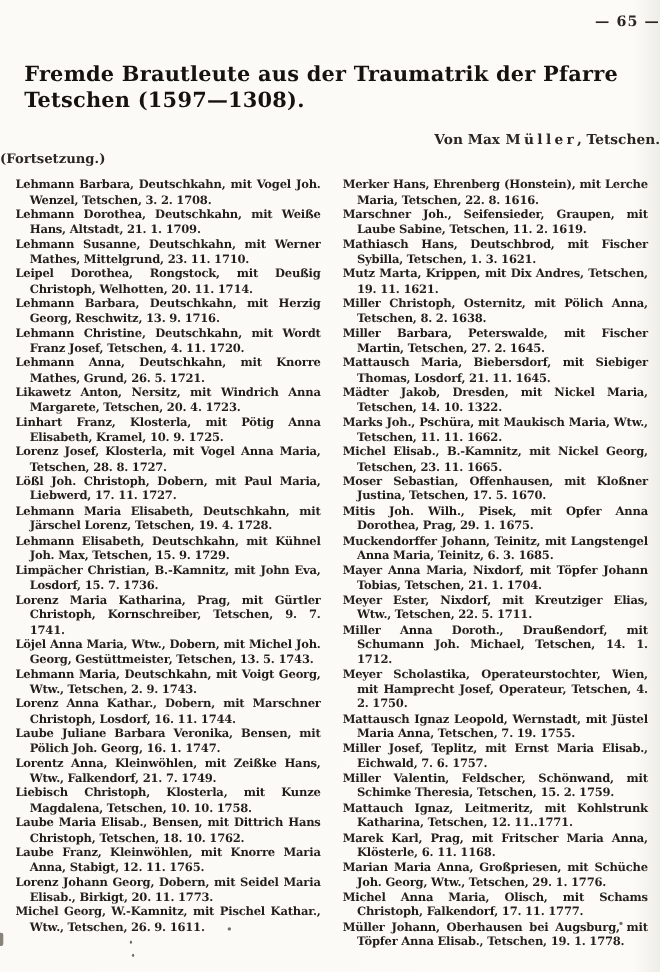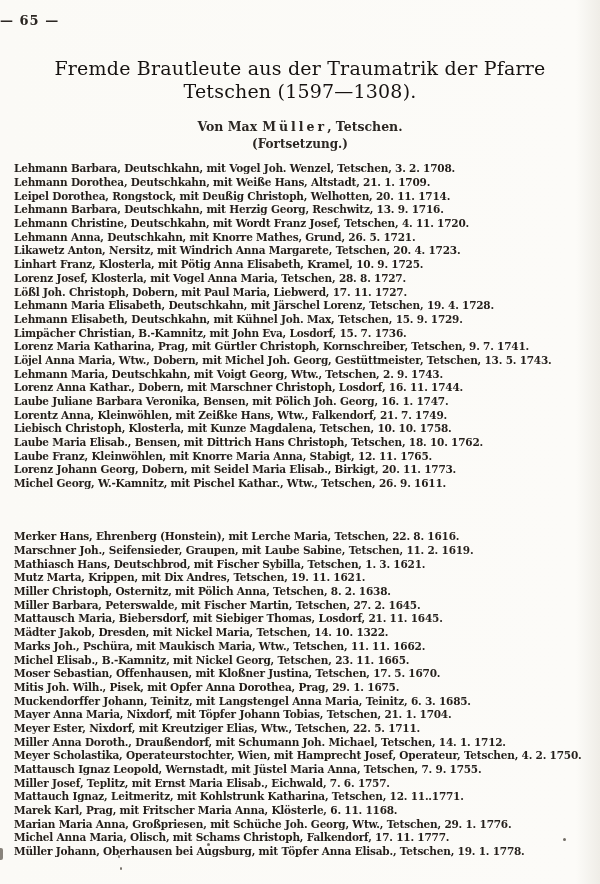--- a/index.html
+++ b/index.html
@@ -11,62 +11,59 @@
   }
   .page {
     position: relative;
     width: 600px; height: 884px;
     background: linear-gradient(to right, #fbfaf6 0%, #fcfbf8 96%, #efede7 100%);
     color: #241f1b;
     box-sizing: border-box;
     overflow: hidden;
   }
   .page-number {
-    text-align: left;
+    text-align: right;
     padding-top: 13px;
     font-size: 13px;
     font-weight: bold;
     letter-spacing: 1px;
     color: #2b2username: 622;
     color: #2b2622;
   }
   .title {
     margin: 29px 22px 16px 22px;
-    text-align: center;
     font-size: 19px;
     line-height: 1.22;
-    font-weight: normal;
+    font-weight: bold;
     letter-spacing: 0.2px;
     color: #161210;
   }
   .byline {
     margin-top: 9px;
-    text-align: center;
+    text-align: right;
     font-size: 12.5px;
     font-weight: bold;
     color: #2b2622;
   }
   .byline .name {
     letter-spacing: 3px;
     margin-left: 5px;
   }
   .continuation {
     margin-top: 3px;
-    text-align: center;
     font-size: 12px;
     font-weight: bold;
     color: #2b2622;
   }
   .columns {
     display: flex;
     gap: 20px;
     padding: 11px 11px 0 14px;
     height: 716px;
     overflow: hidden;
-    flex-direction: column;
   }
   .col {
     flex: 1;
     min-width: 0;
     text-align: justify;
     font-size: 10.5px;
     line-height: 13.3px;
     font-weight: bold;
     letter-spacing: -0.2px;
     color: #241f1b;
@@ -106,20 +103,21 @@
   <div class="byline">
     <span>Von Max</span><span class="name">Müller</span><span>, Tetschen.</span>
   </div>
 
   <div class="continuation">(Fortsetzung.)</div>
 
   <div class="columns">
     <div class="col">
         <p class="entry">Lehmann Barbara, Deutschkahn, mit Vogel Joh. Wenzel, Tetschen, 3. 2. 1708.</p>
         <p class="entry">Lehmann Dorothea, Deutschkahn, mit Weiße Hans, Altstadt, 21. 1. 1709.</p>
+        <p class="entry">Lehmann Susanne, Deutschkahn, mit Werner Mathes, Mittelgrund, 23. 11. 1710.</p>
         <p class="entry">Leipel Dorothea, Rongstock, mit Deußig Christoph, Welhotten, 20. 11. 1714.</p>
         <p class="entry">Lehmann Barbara, Deutschkahn, mit Herzig Georg, Reschwitz, 13. 9. 1716.</p>
         <p class="entry">Lehmann Christine, Deutschkahn, mit Wordt Franz Josef, Tetschen, 4. 11. 1720.</p>
         <p class="entry">Lehmann Anna, Deutschkahn, mit Knorre Mathes, Grund, 26. 5. 1721.</p>
         <p class="entry">Likawetz Anton, Nersitz, mit Windrich Anna Margarete, Tetschen, 20. 4. 1723.</p>
         <p class="entry">Linhart Franz, Klosterla, mit Pötig Anna Elisabeth, Kramel, 10. 9. 1725.</p>
         <p class="entry">Lorenz Josef, Klosterla, mit Vogel Anna Maria, Tetschen, 28. 8. 1727.</p>
         <p class="entry">Lößl Joh. Christoph, Dobern, mit Paul Maria, Liebwerd, 17. 11. 1727.</p>
         <p class="entry">Lehmann Maria Elisabeth, Deutschkahn, mit Järschel Lorenz, Tetschen, 19. 4. 1728.</p>
         <p class="entry">Lehmann Elisabeth, Deutschkahn, mit Kühnel Joh. Max, Tetschen, 15. 9. 1729.</p>
@@ -147,22 +145,23 @@
         <p class="entry">Mädter Jakob, Dresden, mit Nickel Maria, Tetschen, 14. 10. 1322.</p>
         <p class="entry">Marks Joh., Pschüra, mit Maukisch Maria, Wtw., Tetschen, 11. 11. 1662.</p>
         <p class="entry">Michel Elisab., B.-Kamnitz, mit Nickel Georg, Tetschen, 23. 11. 1665.</p>
         <p class="entry">Moser Sebastian, Offenhausen, mit Kloßner Justina, Tetschen, 17. 5. 1670.</p>
         <p class="entry">Mitis Joh. Wilh., Pisek, mit Opfer Anna Dorothea, Prag, 29. 1. 1675.</p>
         <p class="entry">Muckendorffer Johann, Teinitz, mit Langstengel Anna Maria, Teinitz, 6. 3. 1685.</p>
         <p class="entry">Mayer Anna Maria, Nixdorf, mit Töpfer Johann Tobias, Tetschen, 21. 1. 1704.</p>
         <p class="entry">Meyer Ester, Nixdorf, mit Kreutziger Elias, Wtw., Tetschen, 22. 5. 1711.</p>
         <p class="entry">Miller Anna Doroth., Draußendorf, mit Schumann Joh. Michael, Tetschen, 14. 1. 1712.</p>
         <p class="entry">Meyer Scholastika, Operateurstochter, Wien, mit Hamprecht Josef, Operateur, Tetschen, 4. 2. 1750.</p>
-        <p class="entry">Mattausch Ignaz Leopold, Wernstadt, mit Jüstel Maria Anna, Tetschen, 7. 9. 1755.</p>
+        <p class="entry">Mattausch Ignaz Leopold, Wernstadt, mit Jüstel Maria Anna, Tetschen, 7. 19. 1755.</p>
         <p class="entry">Miller Josef, Teplitz, mit Ernst Maria Elisab., Eichwald, 7. 6. 1757.</p>
+        <p class="entry">Miller Valentin, Feldscher, Schönwand, mit Schimke Theresia, Tetschen, 15. 2. 1759.</p>
         <p class="entry">Mattauch Ignaz, Leitmeritz, mit Kohlstrunk Katharina, Tetschen, 12. 11..1771.</p>
         <p class="entry">Marek Karl, Prag, mit Fritscher Maria Anna, Klösterle, 6. 11. 1168.</p>
         <p class="entry">Marian Maria Anna, Großpriesen, mit Schüche Joh. Georg, Wtw., Tetschen, 29. 1. 1776.</p>
         <p class="entry">Michel Anna Maria, Olisch, mit Schams Christoph, Falkendorf, 17. 11. 1777.</p>
         <p class="entry">Müller Johann, Oberhausen bei Augsburg, mit Töpfer Anna Elisab., Tetschen, 19. 1. 1778.</p>
       </div>
   </div>
 
   <div class="edge-mark"></div>
   <div class="speck" style="left:118px; top:855px; width:2px; height:3px;"></div>

